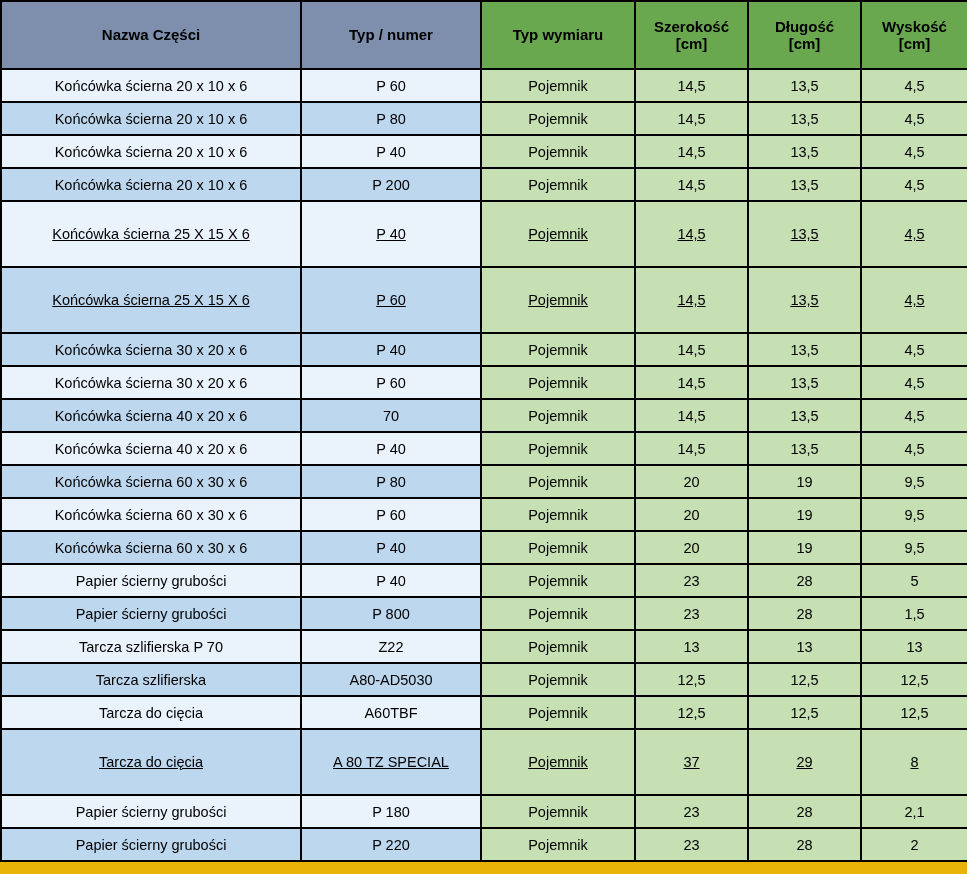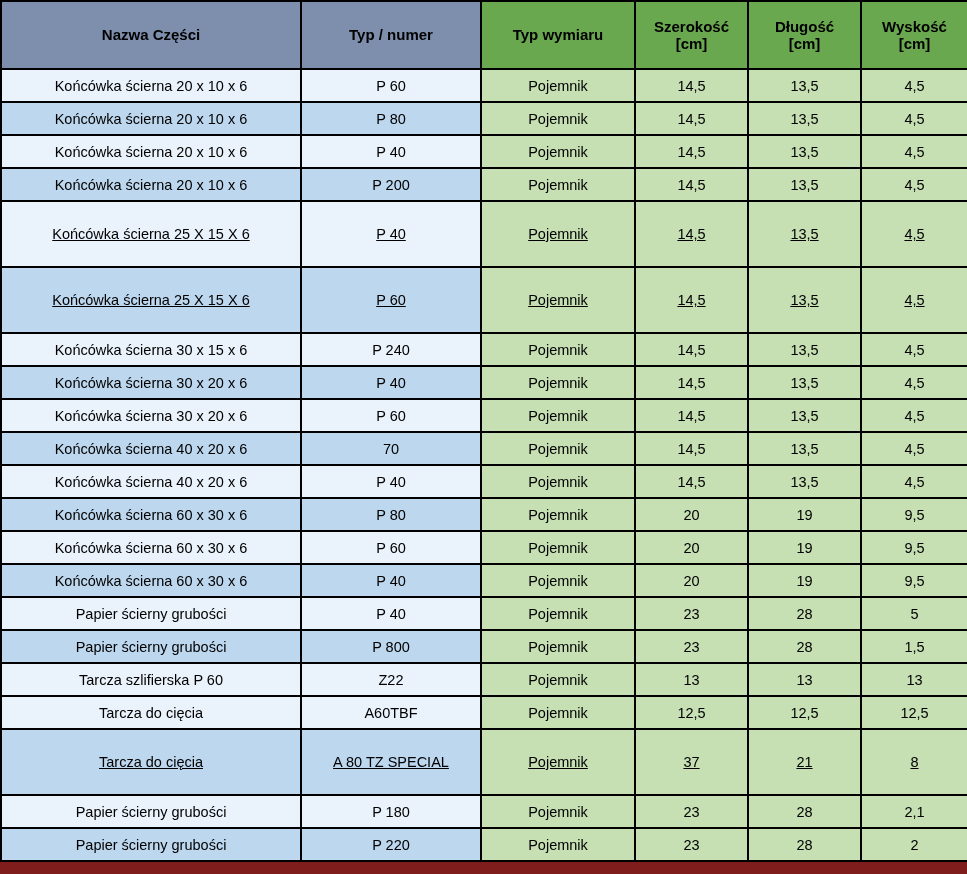--- a/index.html
+++ b/index.html
@@ -9,21 +9,21 @@
   }
   body {
     width: 967px;
     height: 874px;
     font-family: "Liberation Sans", sans-serif;
   }
   #table-wrap {
     width: 967px;
     height: 874px;
     box-sizing: border-box;
-    background: #7f1d1d;
+    background: #eab308;
   }
   table.parts {
     border-collapse: collapse;
     width: 967px;
     table-layout: fixed;
   }
   table.parts th, table.parts td {
     border: 2px solid #000000;
     text-align: center;
     vertical-align: middle;
@@ -133,28 +133,20 @@
         </tr>
         <tr class="r-tall">
           <td class="name-b">Końcówka ścierna 25 X 15 X 6</td>
           <td class="name-b">P 60</td>
           <td class="green">Pojemnik</td>
           <td class="green">14,5</td>
           <td class="green">13,5</td>
           <td class="green">4,5</td>
         </tr>
         <tr class="r-short">
-          <td class="name-a">Końcówka ścierna 30 x 15 x 6</td>
-          <td class="name-a">P 240</td>
-          <td class="green">Pojemnik</td>
-          <td class="green">14,5</td>
-          <td class="green">13,5</td>
-          <td class="green">4,5</td>
-        </tr>
-        <tr class="r-short">
           <td class="name-b">Końcówka ścierna 30 x 20 x 6</td>
           <td class="name-b">P 40</td>
           <td class="green">Pojemnik</td>
           <td class="green">14,5</td>
           <td class="green">13,5</td>
           <td class="green">4,5</td>
         </tr>
         <tr class="r-short">
           <td class="name-a">Końcówka ścierna 30 x 20 x 6</td>
           <td class="name-a">P 60</td>
@@ -213,41 +205,49 @@
         </tr>
         <tr class="r-short">
           <td class="name-b">Papier ścierny grubości</td>
           <td class="name-b">P 800</td>
           <td class="green">Pojemnik</td>
           <td class="green">23</td>
           <td class="green">28</td>
           <td class="green">1,5</td>
         </tr>
         <tr class="r-short">
-          <td class="name-a">Tarcza szlifierska P 60</td>
+          <td class="name-a">Tarcza szlifierska P 70</td>
           <td class="name-a">Z22</td>
           <td class="green">Pojemnik</td>
           <td class="green">13</td>
           <td class="green">13</td>
           <td class="green">13</td>
         </tr>
         <tr class="r-short">
+          <td class="name-b">Tarcza szlifierska</td>
+          <td class="name-b">A80-AD5030</td>
+          <td class="green">Pojemnik</td>
+          <td class="green">12,5</td>
+          <td class="green">12,5</td>
+          <td class="green">12,5</td>
+        </tr>
+        <tr class="r-short">
           <td class="name-a">Tarcza do cięcia</td>
           <td class="name-a">A60TBF</td>
           <td class="green">Pojemnik</td>
           <td class="green">12,5</td>
           <td class="green">12,5</td>
           <td class="green">12,5</td>
         </tr>
         <tr class="r-tall">
           <td class="name-b">Tarcza do cięcia</td>
           <td class="name-b">A 80 TZ SPECIAL</td>
           <td class="green">Pojemnik</td>
           <td class="green">37</td>
-          <td class="green">21</td>
+          <td class="green">29</td>
           <td class="green">8</td>
         </tr>
         <tr class="r-short">
           <td class="name-a">Papier ścierny grubości</td>
           <td class="name-a">P 180</td>
           <td class="green">Pojemnik</td>
           <td class="green">23</td>
           <td class="green">28</td>
           <td class="green">2,1</td>
         </tr>

